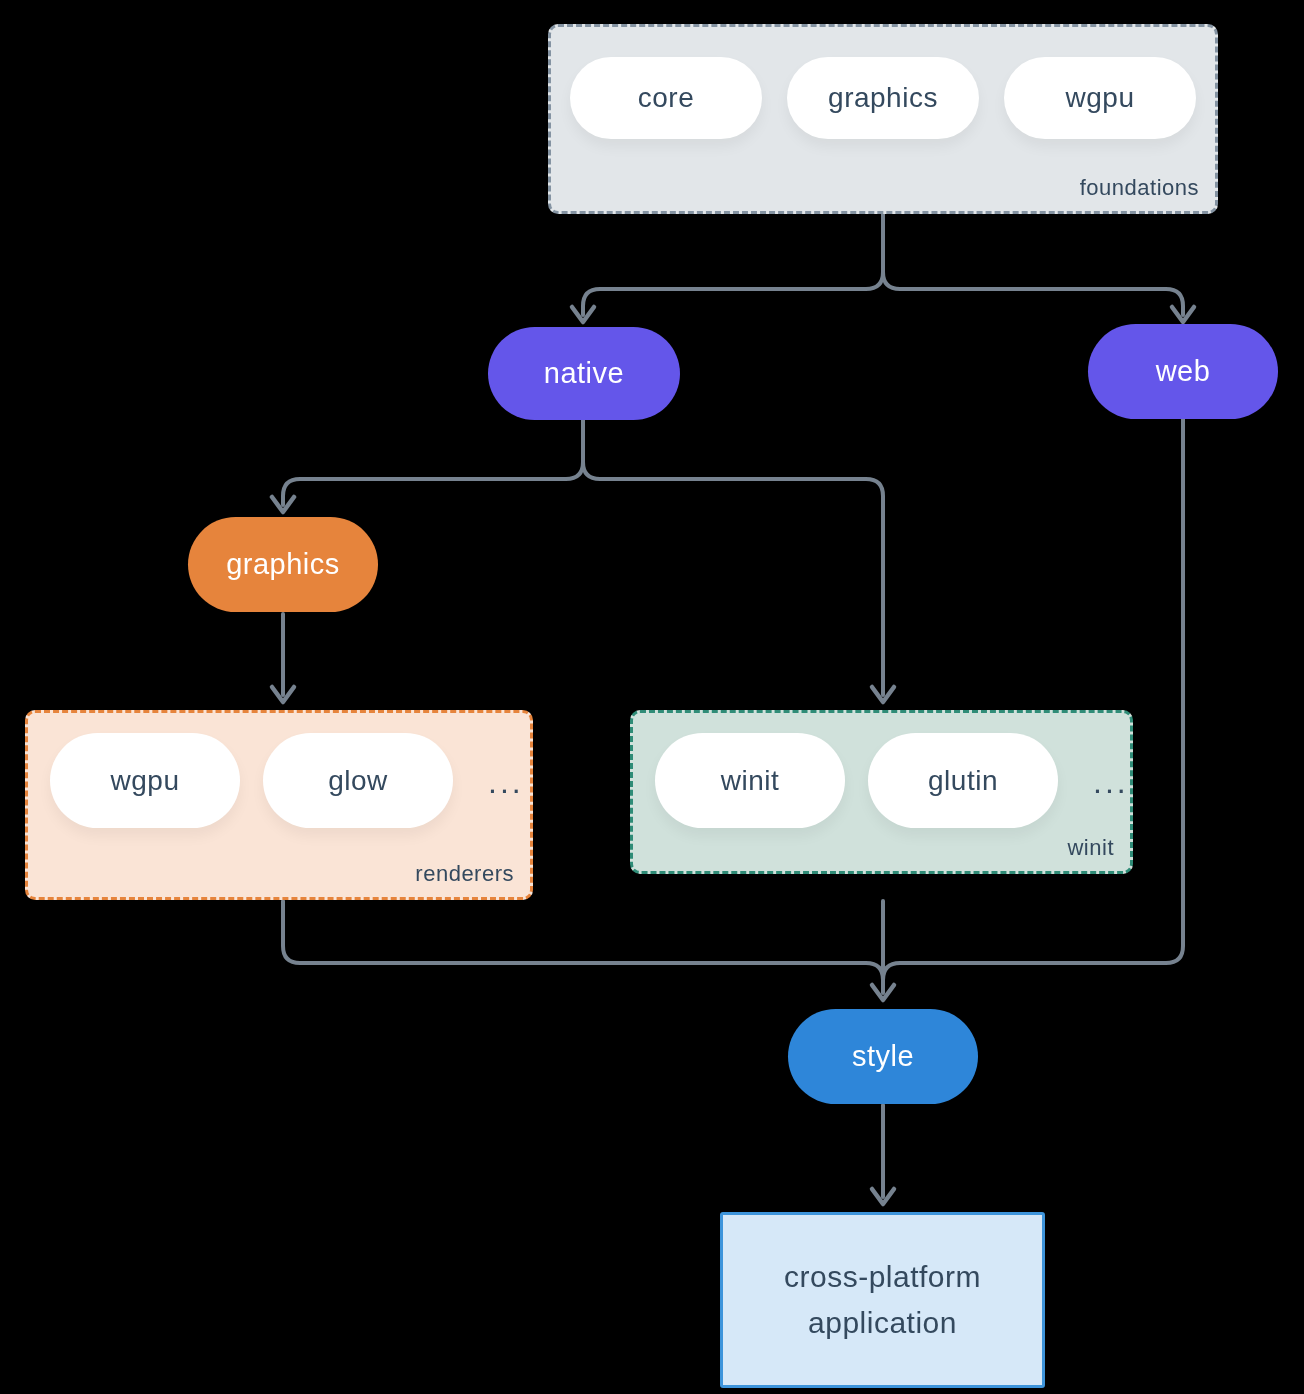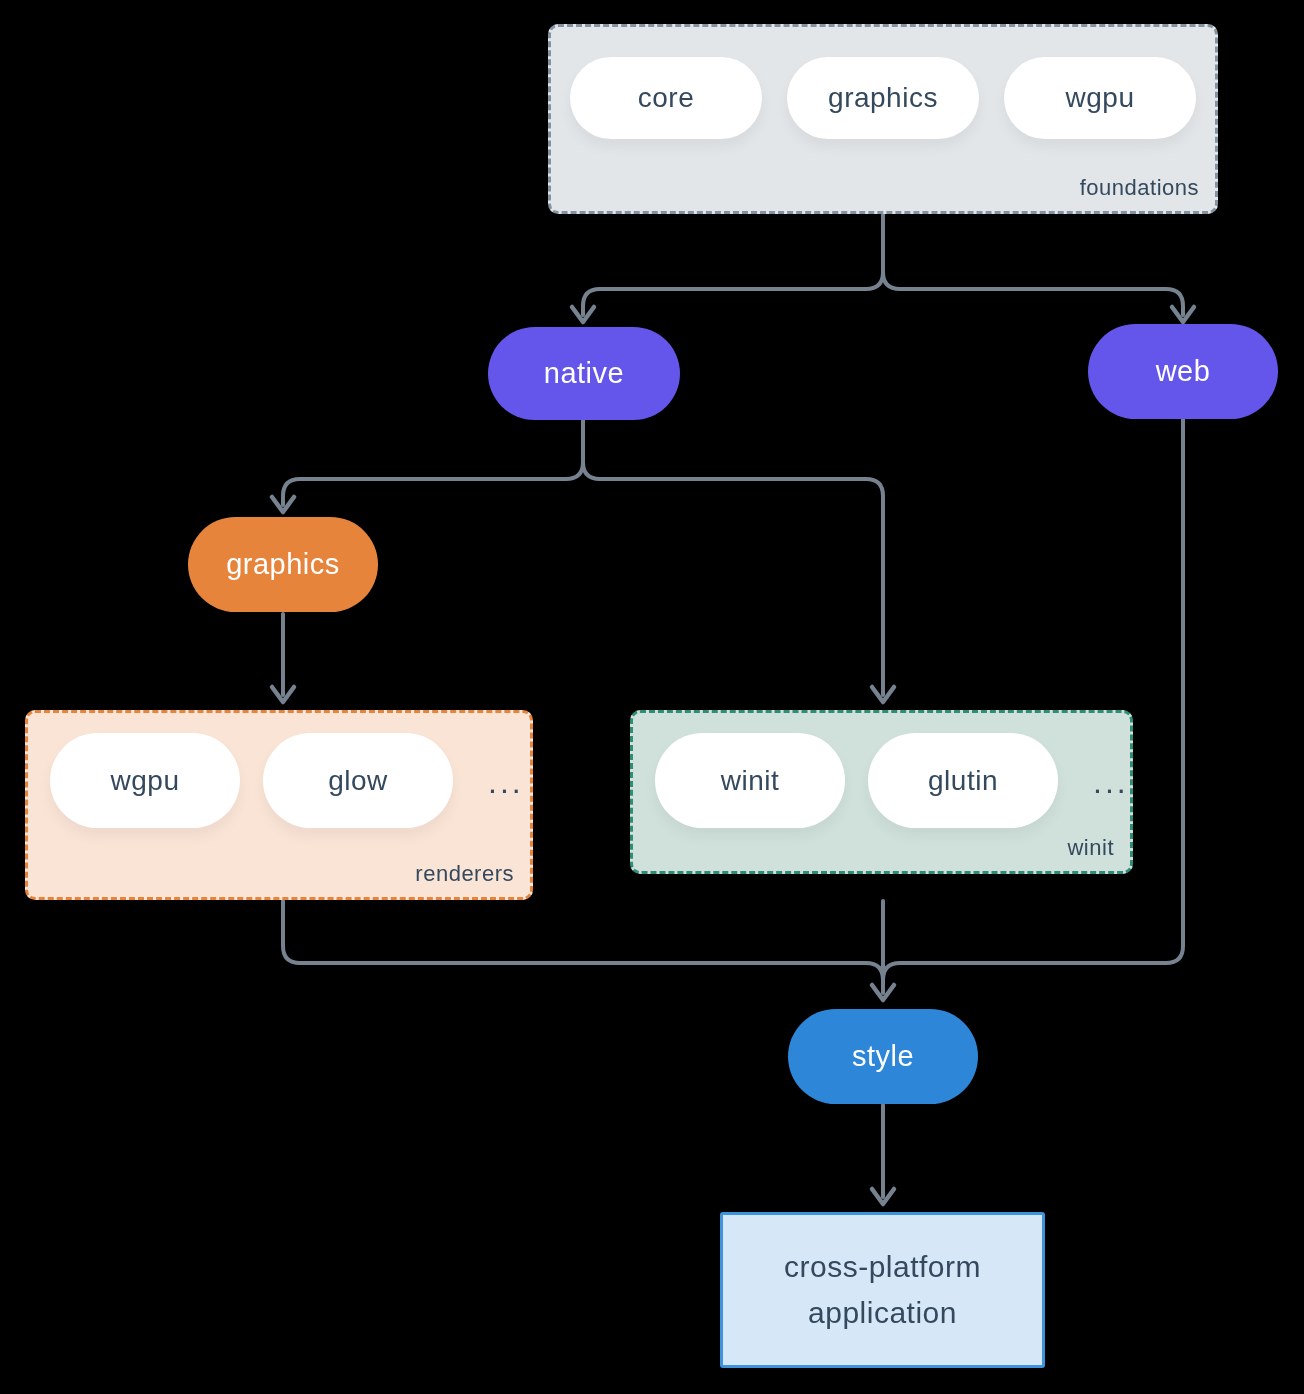--- a/index.html
+++ b/index.html
@@ -45,21 +45,21 @@
   .corner-label{position:absolute;right:16px;bottom:10px;
     color:var(--text-dark);font-size:22px;letter-spacing:.5px;}
 
   .node-pill{position:absolute;display:flex;align-items:center;justify-content:center;
     color:#ffffff;font-size:29px;letter-spacing:.5px;border-radius:48px;}
   .node-pill.native{left:488px;top:327px;width:192px;height:93px;background:var(--purple);}
   .node-pill.web{left:1088px;top:324px;width:190px;height:95px;background:var(--purple);}
   .node-pill.graphics{left:188px;top:517px;width:190px;height:95px;background:var(--orange);}
   .node-pill.iced{left:788px;top:1009px;width:190px;height:95px;background:var(--blue);}
 
-  .app-box{position:absolute;left:720px;top:1212px;width:325px;height:156px;
+  .app-box{position:absolute;left:720px;top:1212px;width:325px;height:176px;
     box-sizing:border-box;background:var(--blue-light);
     border:3px solid var(--blue-border);border-radius:3px;
     display:flex;flex-direction:column;align-items:center;justify-content:center;
     color:var(--text-dark);font-size:30px;line-height:1.55;letter-spacing:.5px;text-align:center;}
 </style>
 </head>
 <body>
 
 <div class="stage">
 

